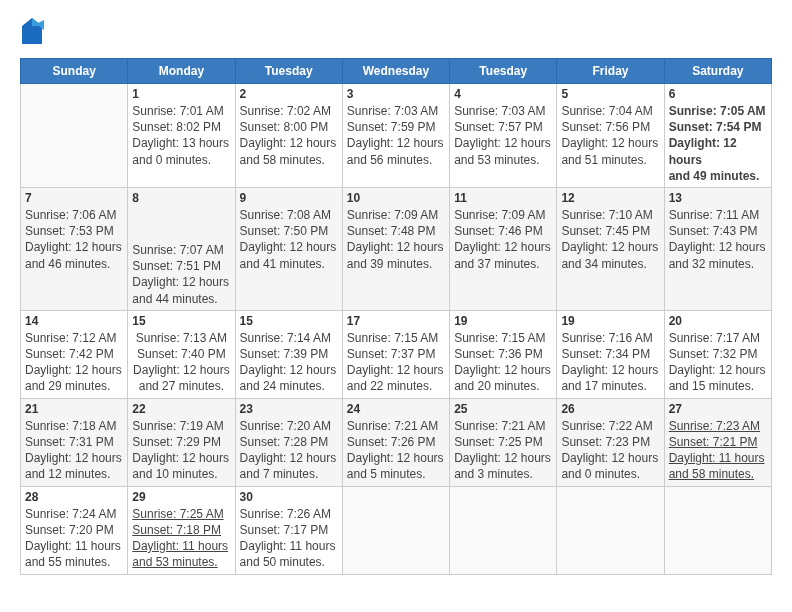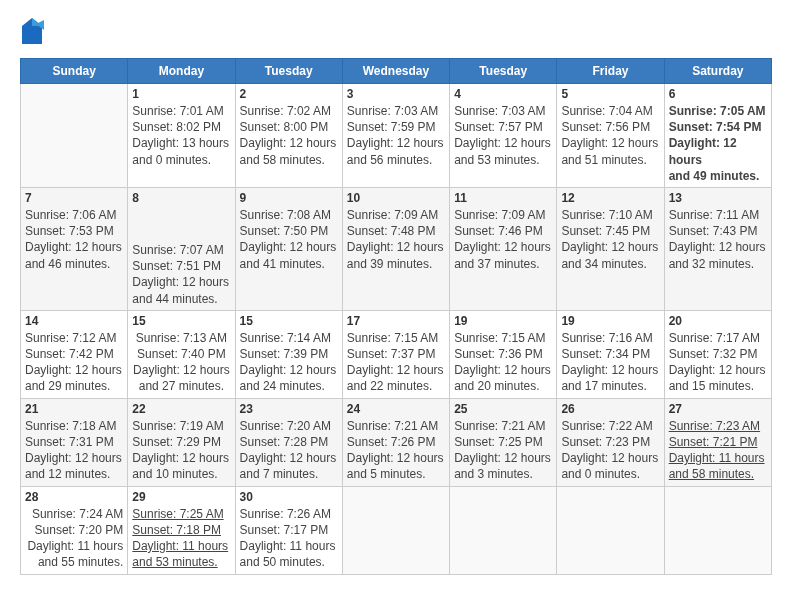--- a/index.html
+++ b/index.html
@@ -325,21 +325,21 @@
             <span class="day-number">27</span>
             <div class="day-info" style="white-space: pre-line; text-decoration: underline;">Sunrise: 7:23 AM
 Sunset: 7:21 PM
 Daylight: 11 hours
 and 58 minutes.</div>
           </td>
         </tr>
         <tr>
           <td>
             <span class="day-number">28</span>
-            <div class="day-info" style="white-space: pre-line; text-align: right;">Sunrise: 7:24 AM
+            <div class="day-info" style="white-space: pre-line;">Sunrise: 7:24 AM
 Sunset: 7:20 PM
 Daylight: 11 hours
 and 55 minutes.</div>
           </td>
           <td>
             <span class="day-number">29</span>
             <div class="day-info" style="white-space: pre-line; text-decoration: underline;">Sunrise: 7:25 AM
 Sunset: 7:18 PM
 Daylight: 11 hours
 and 53 minutes.</div>

